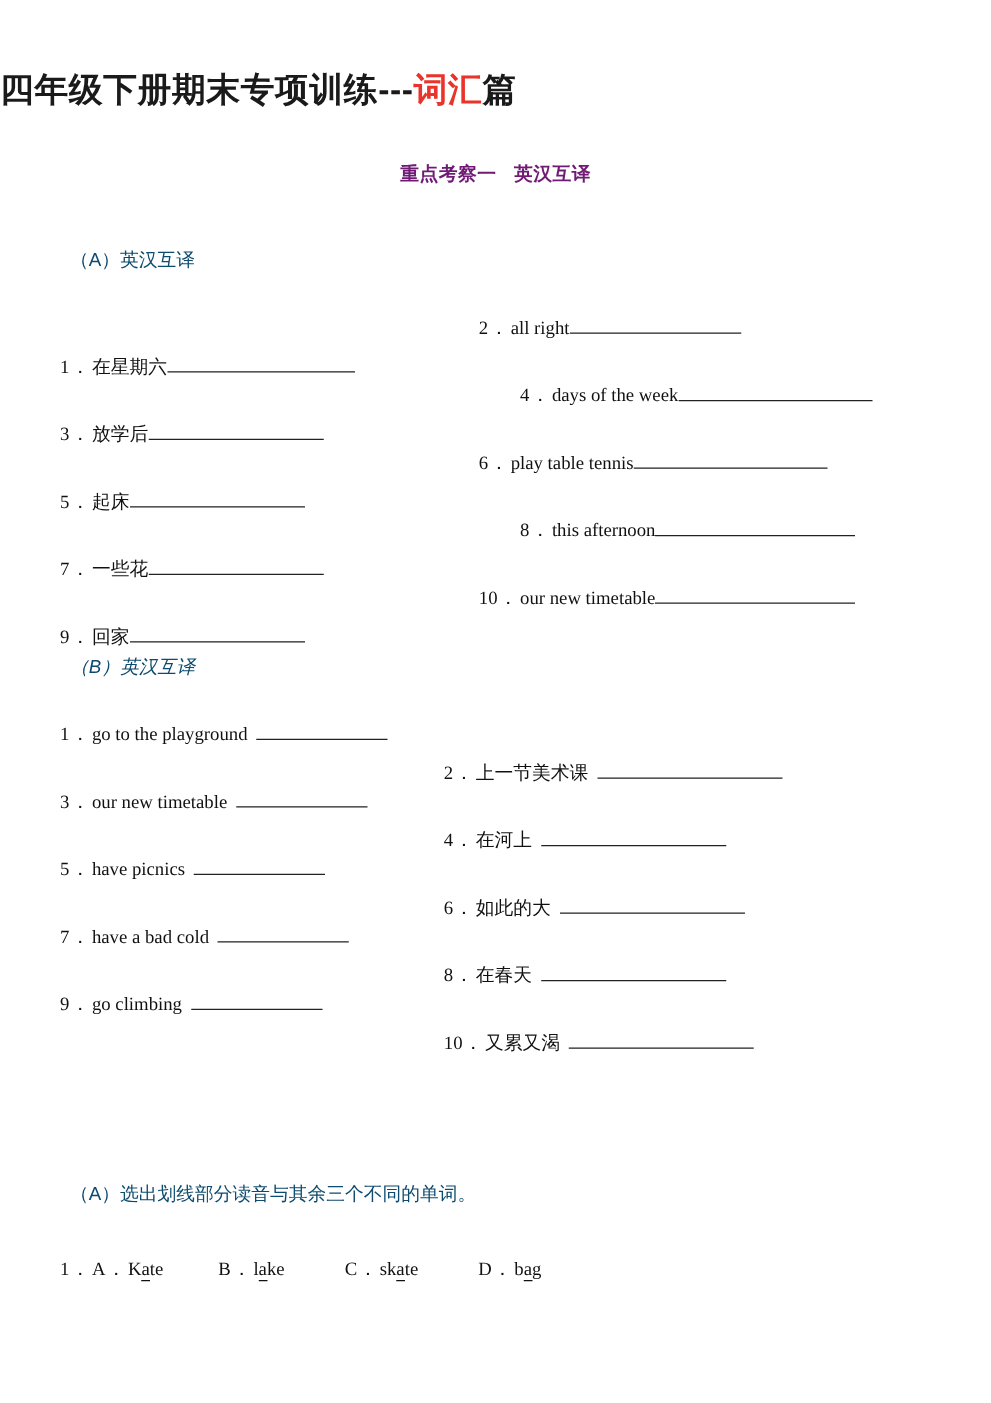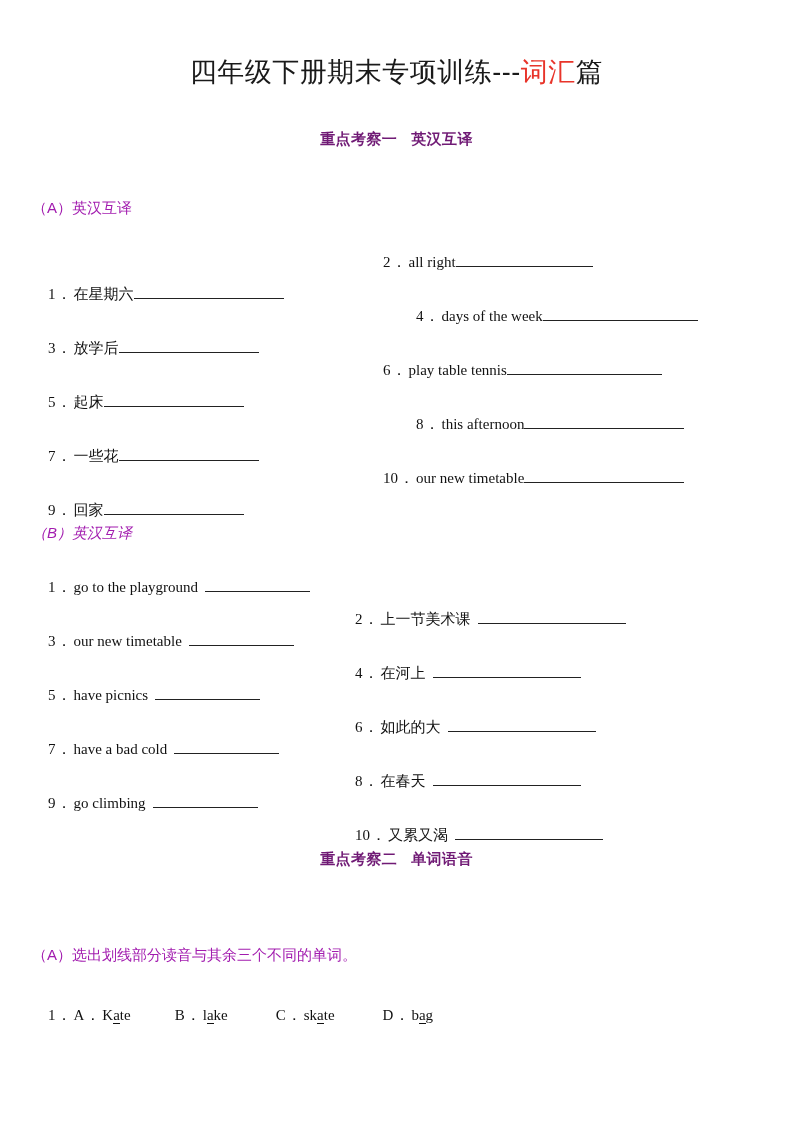--- a/index.html
+++ b/index.html
@@ -21,24 +21,24 @@
     height: 1122px;
     box-sizing: border-box;
   }
 
   
   .doc-title {
     position: absolute;
     top: 54px;
     left: 0;
     width: 793px;
-    text-align: center;
+    text-align: left;
     font-family: "Liberation Sans", "DejaVu Sans", sans-serif;
     font-size: 27px;
-    font-weight: 400;
+    font-weight: 700;
     letter-spacing: 0.5px;
     color: #1a1a1a;
     white-space: nowrap;
   }
   .doc-title .accent { color: #e8342a; }
 
   
   .section-heading {
     position: absolute;
     left: 0;
@@ -49,25 +49,25 @@
     font-weight: 700;
     color: #701a75;
     letter-spacing: 0.4px;
     white-space: nowrap;
   }
   .section-heading .sh-gap { display: inline-block; width: 14px; }
 
   
   .sub-heading {
     position: absolute;
-    left: 32px;
+    left: 56px;
     font-family: "Liberation Sans", "DejaVu Sans", sans-serif;
     font-size: 15px;
     font-weight: 400;
-    color: #a21caf;
+    color: #0c4a6e;
     white-space: nowrap;
   }
 
   
   .row {
     position: absolute;
     display: flex;
     align-items: baseline;
     white-space: nowrap;
     font-size: 15px;
@@ -262,23 +262,20 @@
       <span class="term-cn">在春天</span>
       <span class="blank gap" id="s1b-r3" style="width: 148px;"></span>
   </div>
   <div class="row" style="left:355px; top:794px;">
     <span class="num">10</span>
       <span class="dot">．</span>
       <span class="term-cn">又累又渴</span>
       <span class="blank gap" id="s1b-r4" style="width: 148px;"></span>
   </div>
 
-  <div class="section-heading" style="top:850px;">
-    <span>重点考察二</span><span class="sh-gap"></span><span>单词语音</span>
-  </div>
 
   <div class="sub-heading" style="top:946px;">（A）选出划线部分读音与其余三个不同的单词。</div>
 
   <div class="mc-row" style="left:48px; top:1006px;">
     <span class="num">1</span><span class="dot">．</span><span class="mc-opt"><span>A</span><span class="dot">．</span><span>K</span><u>a</u><span>te</span></span><span class="sp-lg"></span><span class="mc-opt"><span>B</span><span class="dot">．</span><span>l</span><u>a</u><span>ke</span></span><span class="sp-md"></span><span class="mc-opt"><span>C</span><span class="dot">．</span><span>sk</span><u>a</u><span>te</span></span><span class="sp-md"></span><span class="mc-opt"><span>D</span><span class="dot">．</span><span>b</span><u>a</u><span>g</span></span>
   </div>
 
 
 </div>
 

